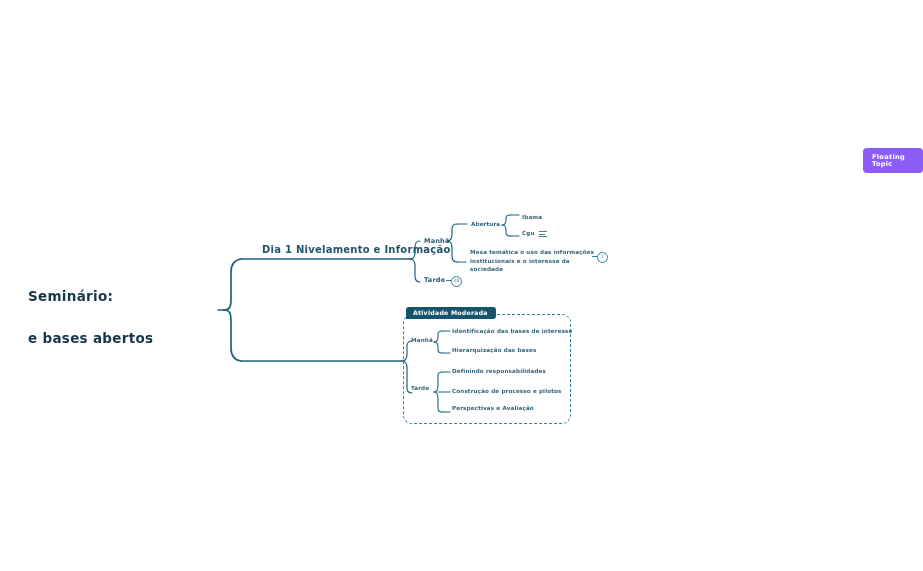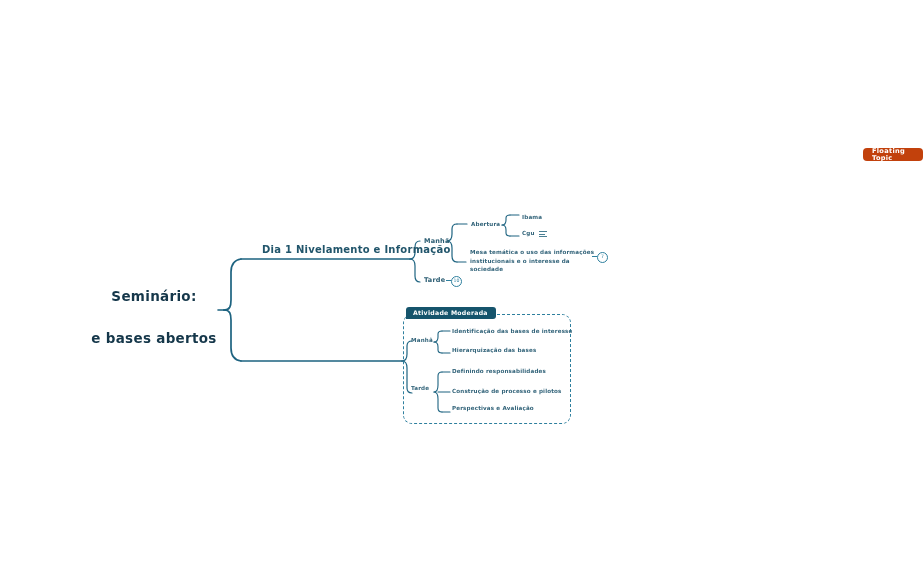--- a/index.html
+++ b/index.html
@@ -33,26 +33,25 @@
     position: absolute;
     white-space: nowrap;
     line-height: 1.35;
     font-weight: bold;
   }
   
   .central {
     left: 28px;
     top: 286px;
     width: 188px;
-    text-align: center;
+    text-align: left;
     font-size: 13.5px;
     color: #15374a;
     letter-spacing: 0.3px;
     line-height: 1.55;
-    margin-left: 32px;
   }
   
   .main-branch {
     font-size: 10px;
     color: #21556b;
     letter-spacing: 0.25px;
   }
   .branch-day1 { left: 262px; top: 243px; }
   .branch-day2 { left: 262px; top: 333px; width: 130px; line-height: 1.75; }
   
@@ -113,25 +112,25 @@
     padding: 3px 8px 3px 7px;
     border-radius: 3px 3px 3px 0;
     letter-spacing: 0.25px;
     line-height: 1;
   }
   
   .floating {
     position: absolute;
     left: 863px;
     top: 148px;
-    background: #c2410c;
+    background: #8b5cf6;
     color: #ffffff;
     font-size: 6.6px;
     font-weight: bold;
-    padding: 0 9px;
+    padding: 6px 9px;
     border-radius: 4px;
     letter-spacing: 0.3px;
     line-height: 1;
   }
   
   .badge {
     position: absolute;
     width: 9px;
     height: 9px;
     border-radius: 50%;

